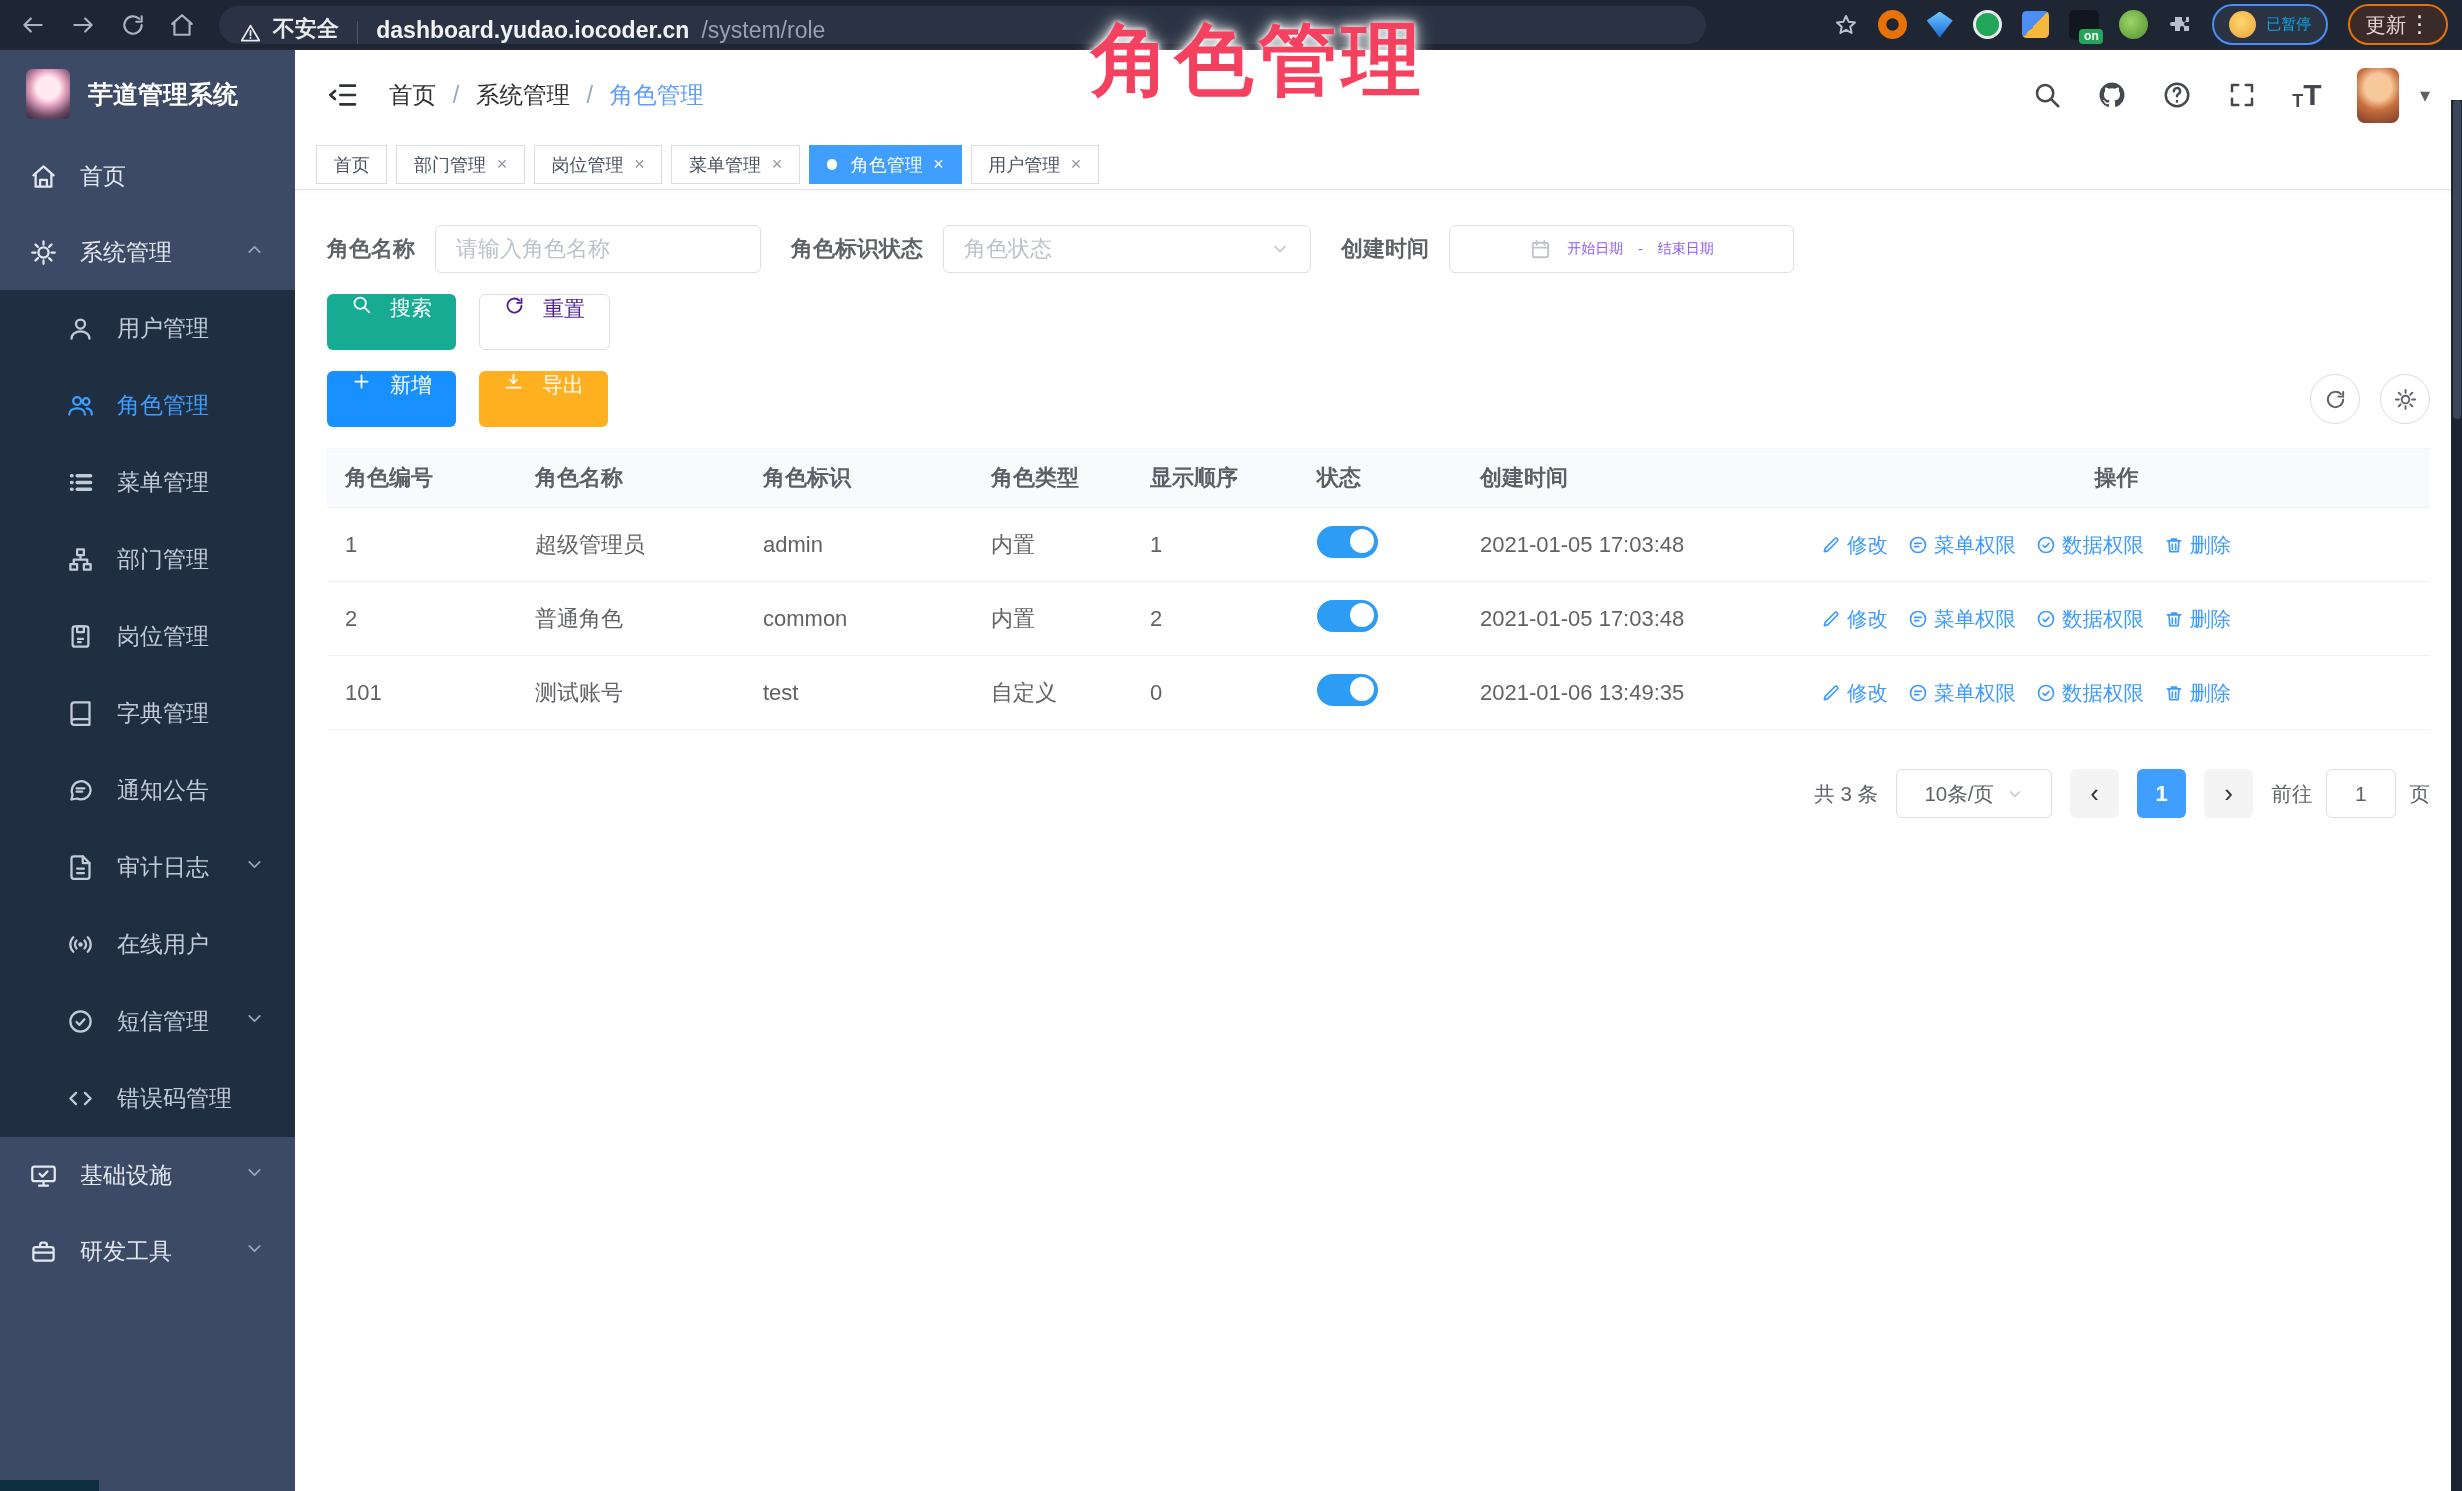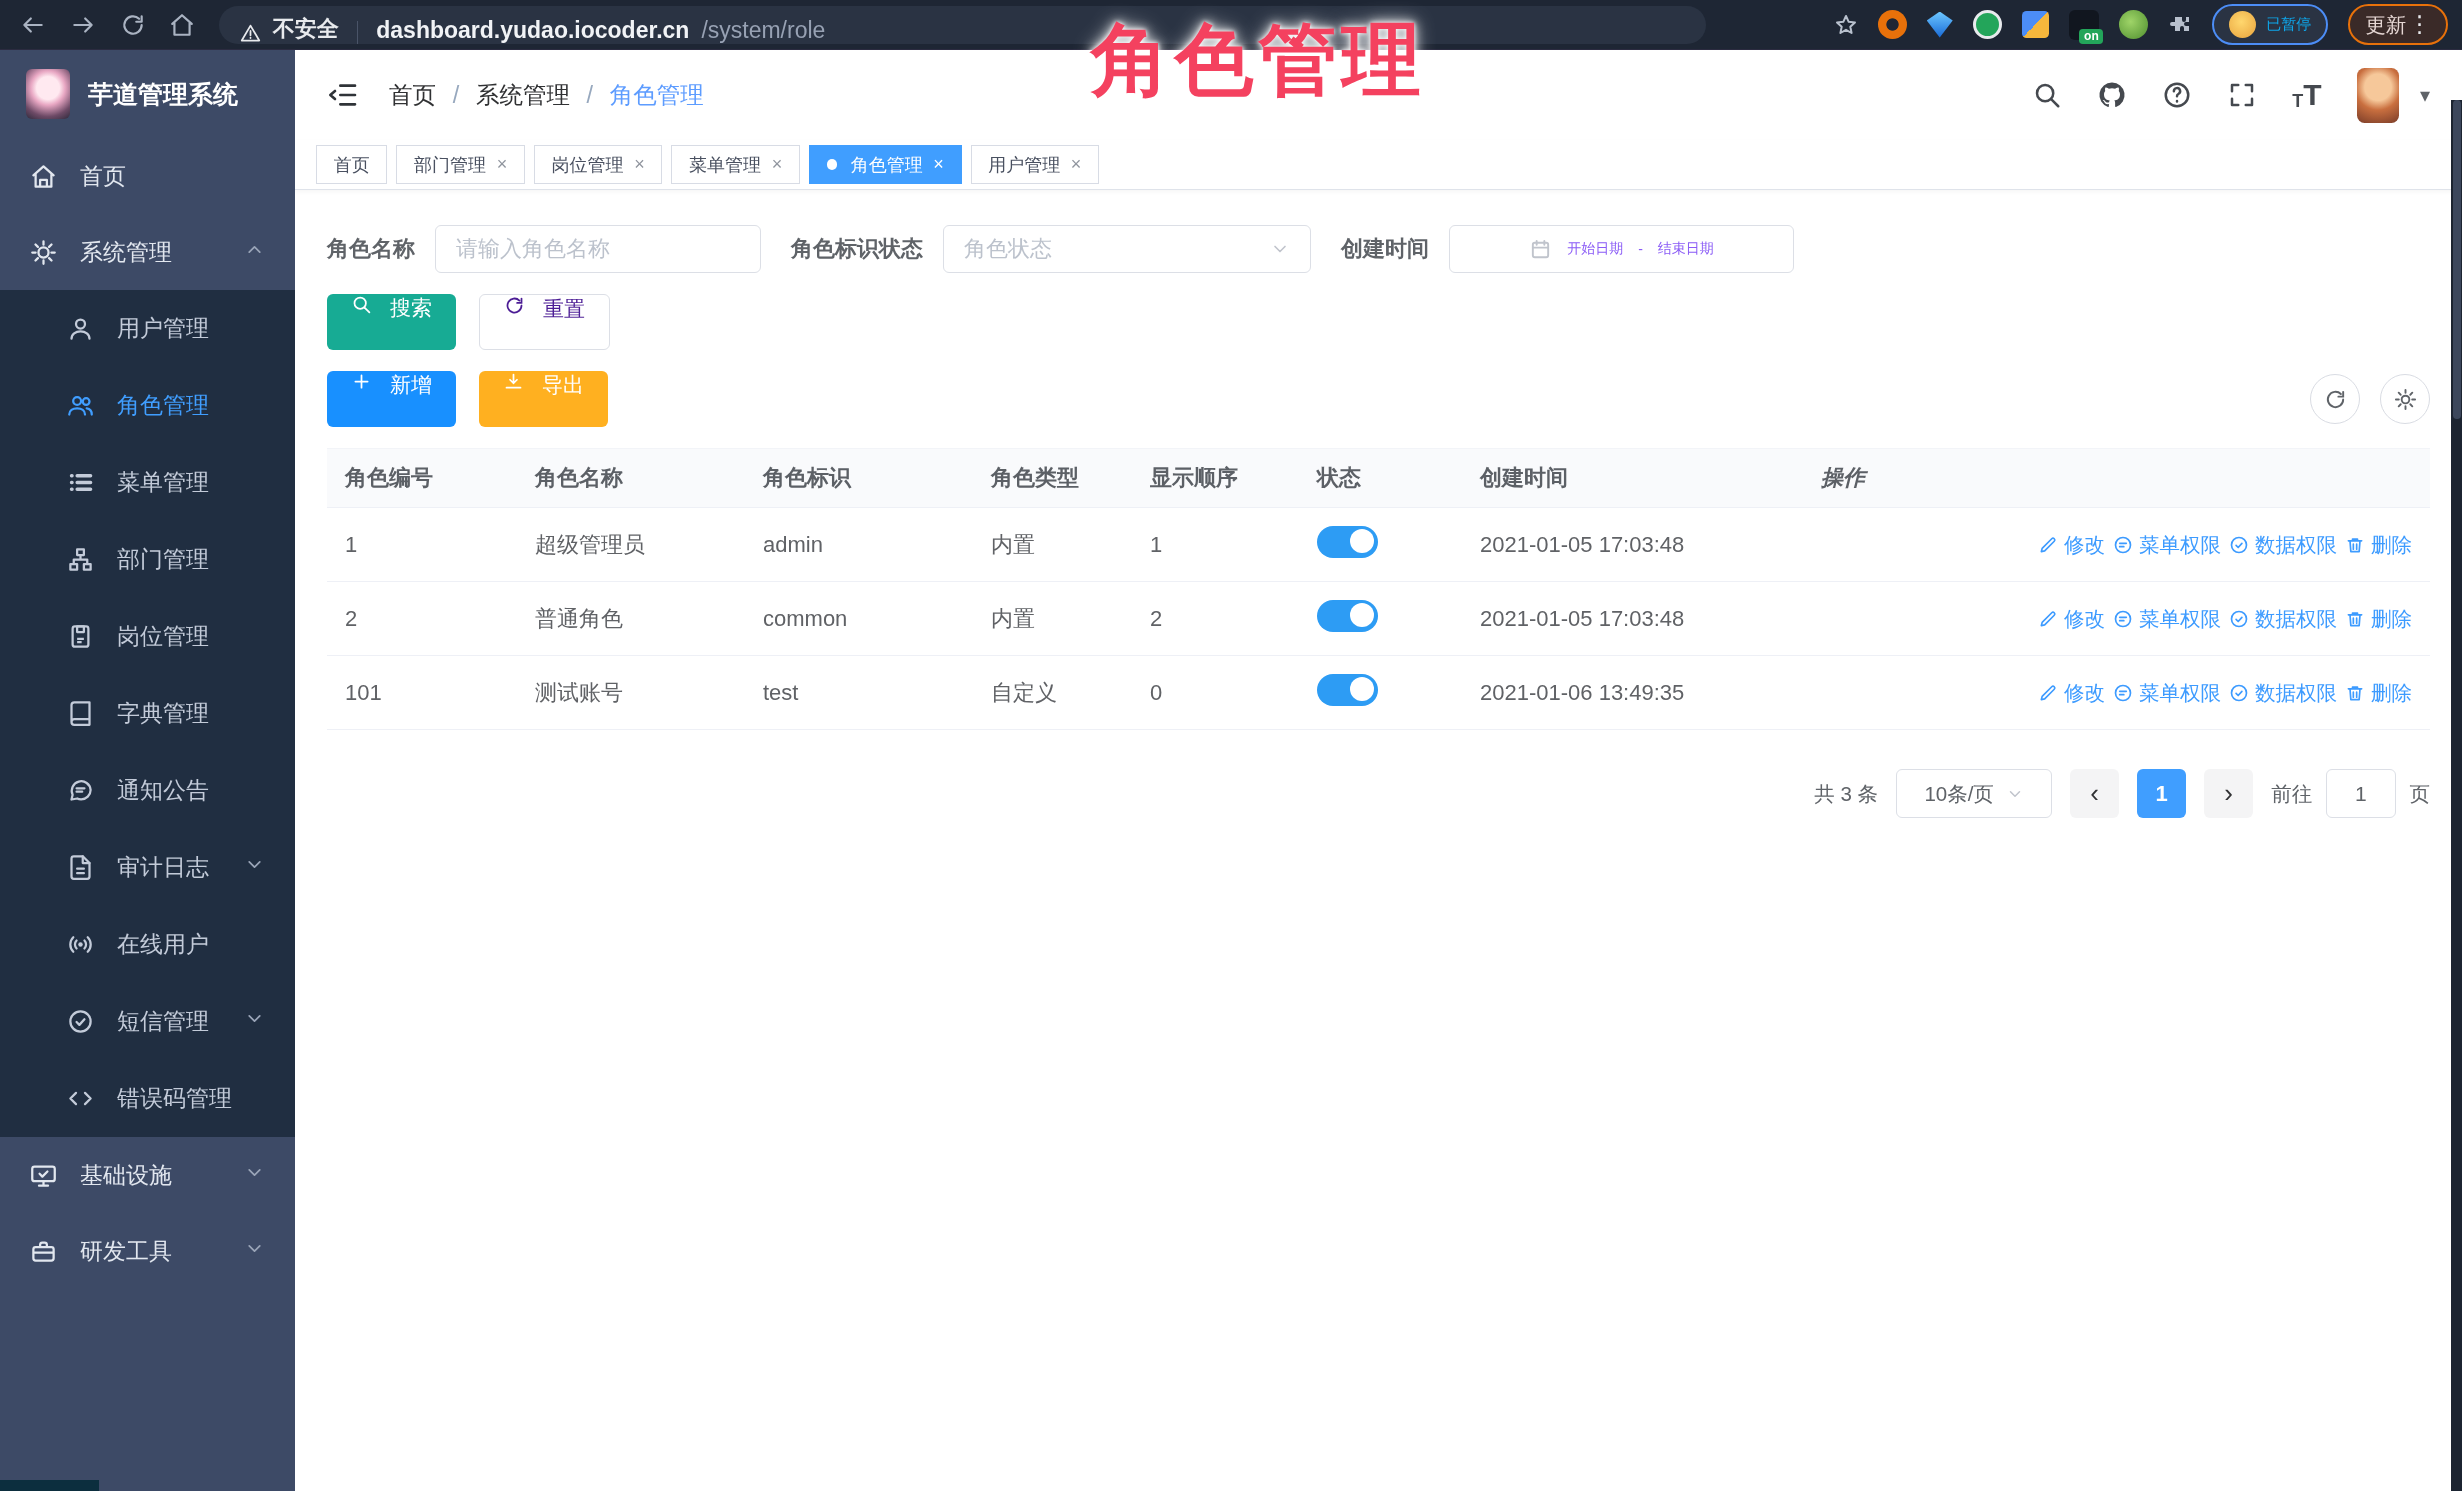--- a/index.html
+++ b/index.html
@@ -123,29 +123,29 @@
   .circle-btn { width:50px; height:50px; border-radius:50%; border:1.5px solid #d9dce3;
     display:flex; align-items:center; justify-content:center; color:#5f6368; background:#fff; cursor:pointer; }
   .circle-btn svg { width:23px; height:23px; }
 
   
   table { width:100%; border-collapse:collapse; }
   thead th { height:59px; background:#f9fafc; color:#5c6066; font-size:22px; font-weight:700;
     text-align:left; padding:0 18px; border-bottom:1.5px solid #eef0f6; border-top:1.5px solid #f2f4f8; }
   tbody td { height:74px; color:#606266; font-size:22px; padding:0 18px;
     border-bottom:1.5px solid #eef0f6; }
-  th.center, td.center { text-align:left;font-style:italic; }
+  th.center, td.center { text-align:center; }
   .col-id { width:190px; } .col-name { width:228px; } .col-key { width:228px; }
   .col-type { width:159px; } .col-sort { width:167px; } .col-status { width:163px; }
   .col-time { width:341px; }
   .toggle { width:61px; height:32px; border-radius:16.7px; background:#2d9cf4; position:relative;
     display:inline-block; cursor:pointer; }
   .toggle::after { content:""; position:absolute; right:3.8px; top:3.8px; width:24px; height:24px;
     border-radius:50%; background:#fff; }
-  .actions { display:flex; justify-content:flex-end; gap:8px; white-space:nowrap; }
+  .actions { display:flex; justify-content:flex-start; gap:20px; white-space:nowrap; }
   .act { color:#3d9bff; font-size:20.5px; display:inline-flex; align-items:center; gap:6px; cursor:pointer; }
   .act svg { width:20px; height:20px; }
 
   
   .pager { display:flex; justify-content:flex-end; align-items:center; gap:18px;
     margin-top:39px; font-size:20.5px; color:#5f6368; }
   .pg-size { width:156px; height:49px; border:1.5px solid #dcdfe6; border-radius:6px;
     display:flex; align-items:center; justify-content:center; gap:12px; color:#5f6368; cursor:pointer; }
   .pg-size .caret { color:#c0c4cc; display:flex; } .pg-size .caret svg { width:18px; height:18px; }
   .pg-btn { width:49px; height:49px; border-radius:6px; background:#f4f4f5; color:#303133;

